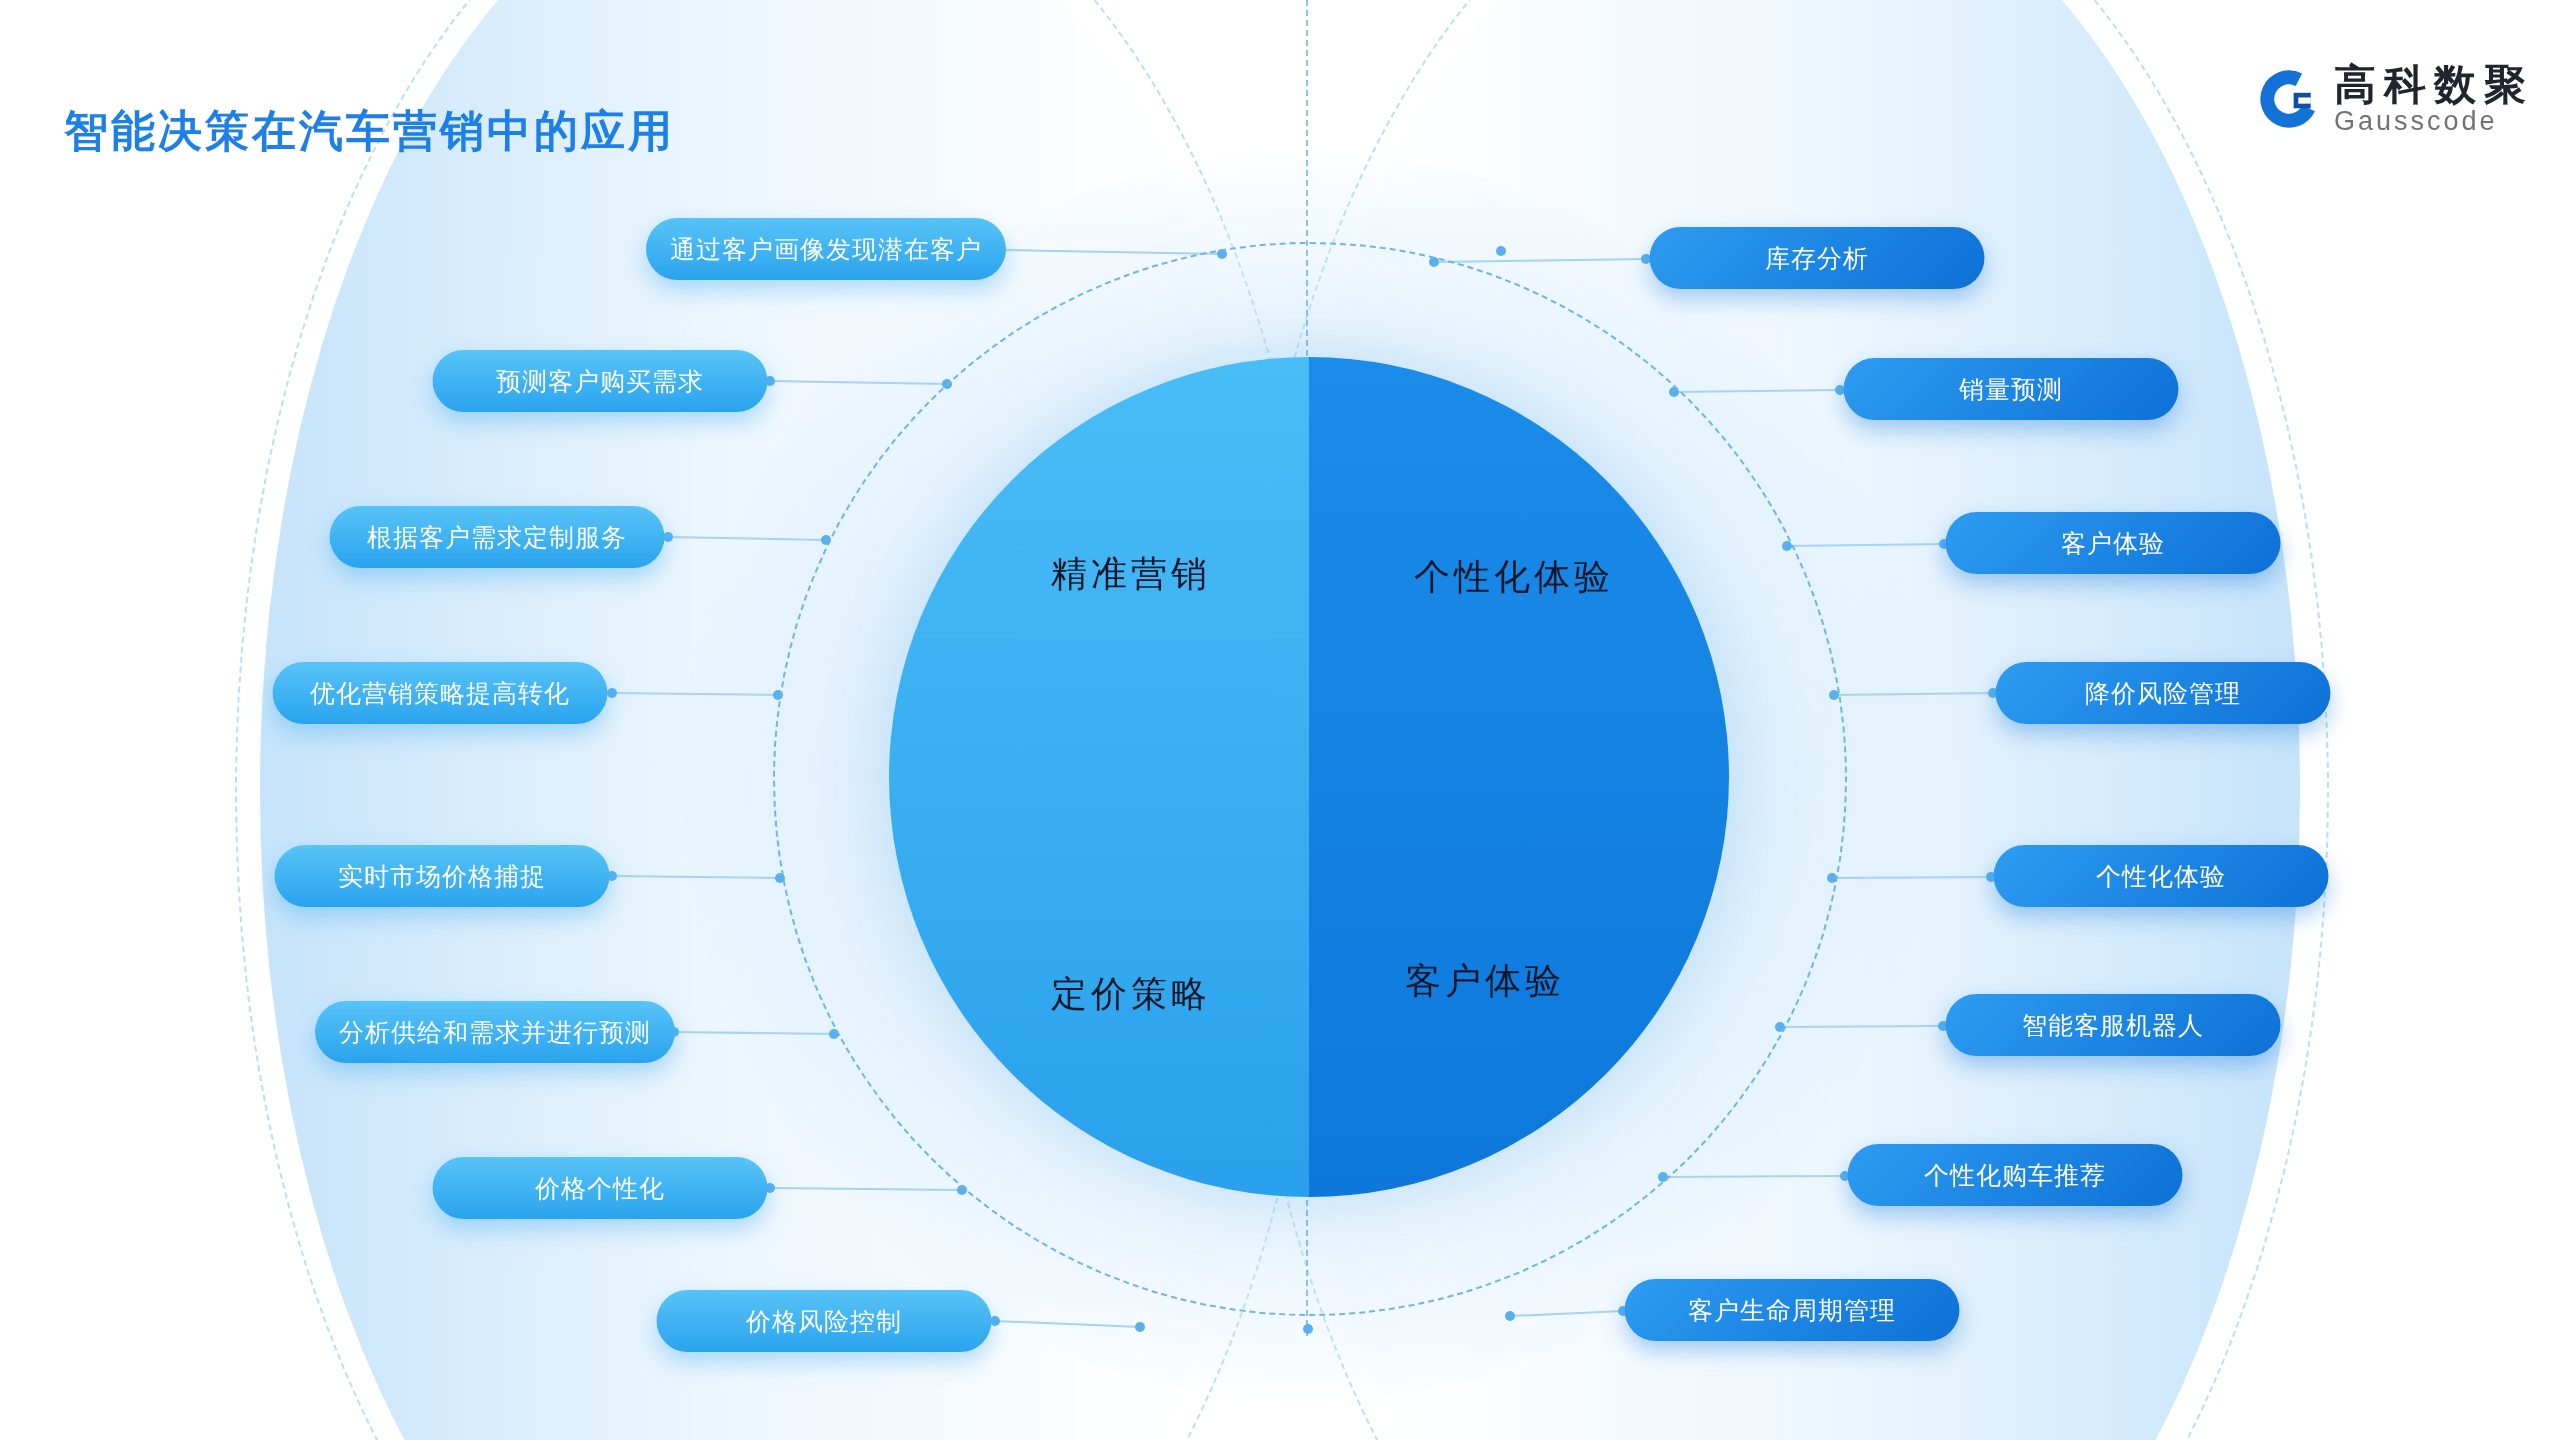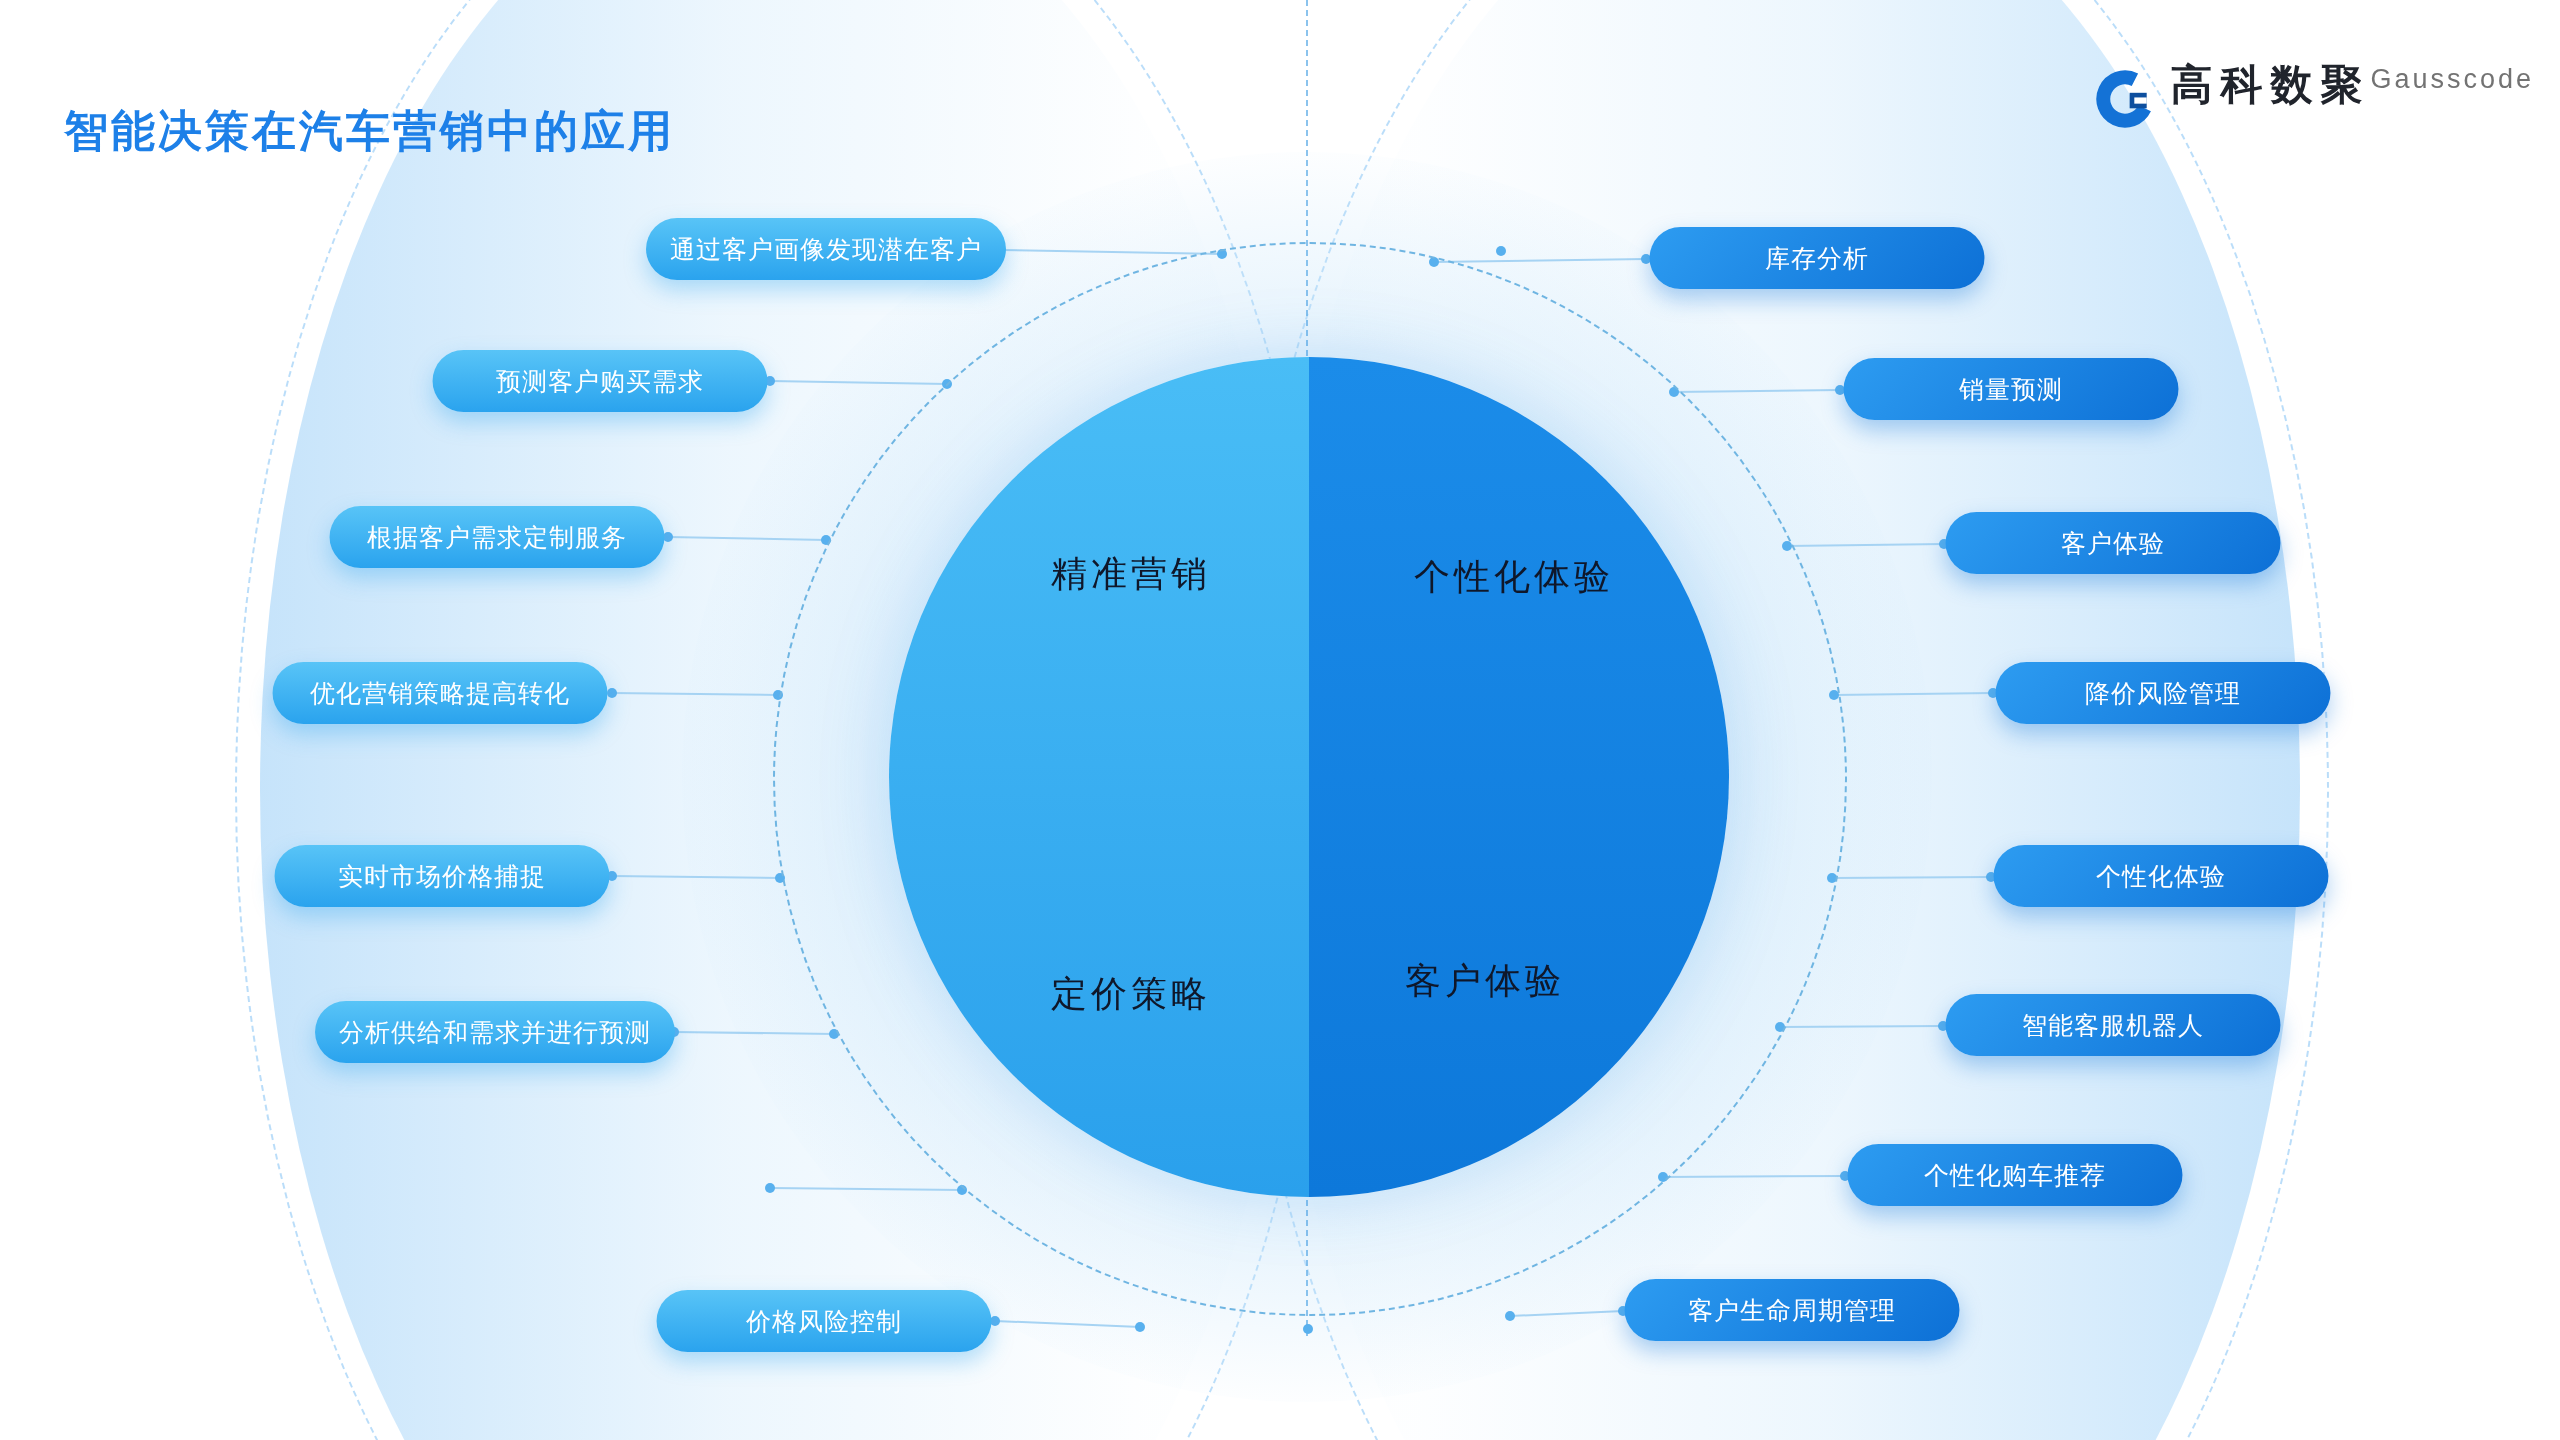--- a/index.html
+++ b/index.html
@@ -77,21 +77,21 @@
   .rp1{left:1817px;top:258px;} .rp2{left:2011px;top:389px;} .rp3{left:2113px;top:543px;}
   .rp4{left:2163px;top:693px;} .rp5{left:2161px;top:876px;} .rp6{left:2113px;top:1025px;}
   .rp7{left:2015px;top:1175px;} .rp8{left:1792px;top:1310px;}
   
   .page-title{
     position:absolute;left:64px;top:102px;font-size:44px;font-weight:bold;
     color:#1d80e8;letter-spacing:3px;
   }
   .logo{position:absolute;right:26px;top:64px;display:flex;align-items:flex-start;gap:14px;}
   .logo-icon{width:62px;height:62px;margin-top:4px;}
-  .logo-text{display:flex;flex-direction:row;}
+  .logo-text{display:flex;flex-direction:column;}
   .logo-cn{font-size:42px;font-weight:bold;color:#20242c;letter-spacing:8px;line-height:1.0;}
   .logo-en{font-size:27px;color:#737373;letter-spacing:3px;margin-top:0;}
 </style>
 </head>
 <body>
 
 <div class="stage">
 
   <div class="bg-ellipse-left"></div>
   <div class="bg-ellipse-right"></div>
@@ -164,20 +164,21 @@
     <div class="q-label q4">客户体验</div>
   </div>
 
 
   <div class="pill left lp1">通过客户画像发现潜在客户</div>
   <div class="pill left lp3">根据客户需求定制服务</div>
   <div class="pill left lp2">预测客户购买需求</div>
   <div class="pill left lp4">优化营销策略提高转化</div>
   <div class="pill left lp5">实时市场价格捕捉</div>
   <div class="pill left lp6">分析供给和需求并进行预测</div>
+  <div class="pill left lp7">价格个性化</div>
   <div class="pill left lp8">价格风险控制</div>
 
   <div class="pill right rp1">库存分析</div>
   <div class="pill right rp2">销量预测</div>
   <div class="pill right rp3">客户体验</div>
   <div class="pill right rp4">降价风险管理</div>
   <div class="pill right rp5">个性化体验</div>
   <div class="pill right rp6">智能客服机器人</div>
   <div class="pill right rp7">个性化购车推荐</div>
   <div class="pill right rp8">客户生命周期管理</div>

